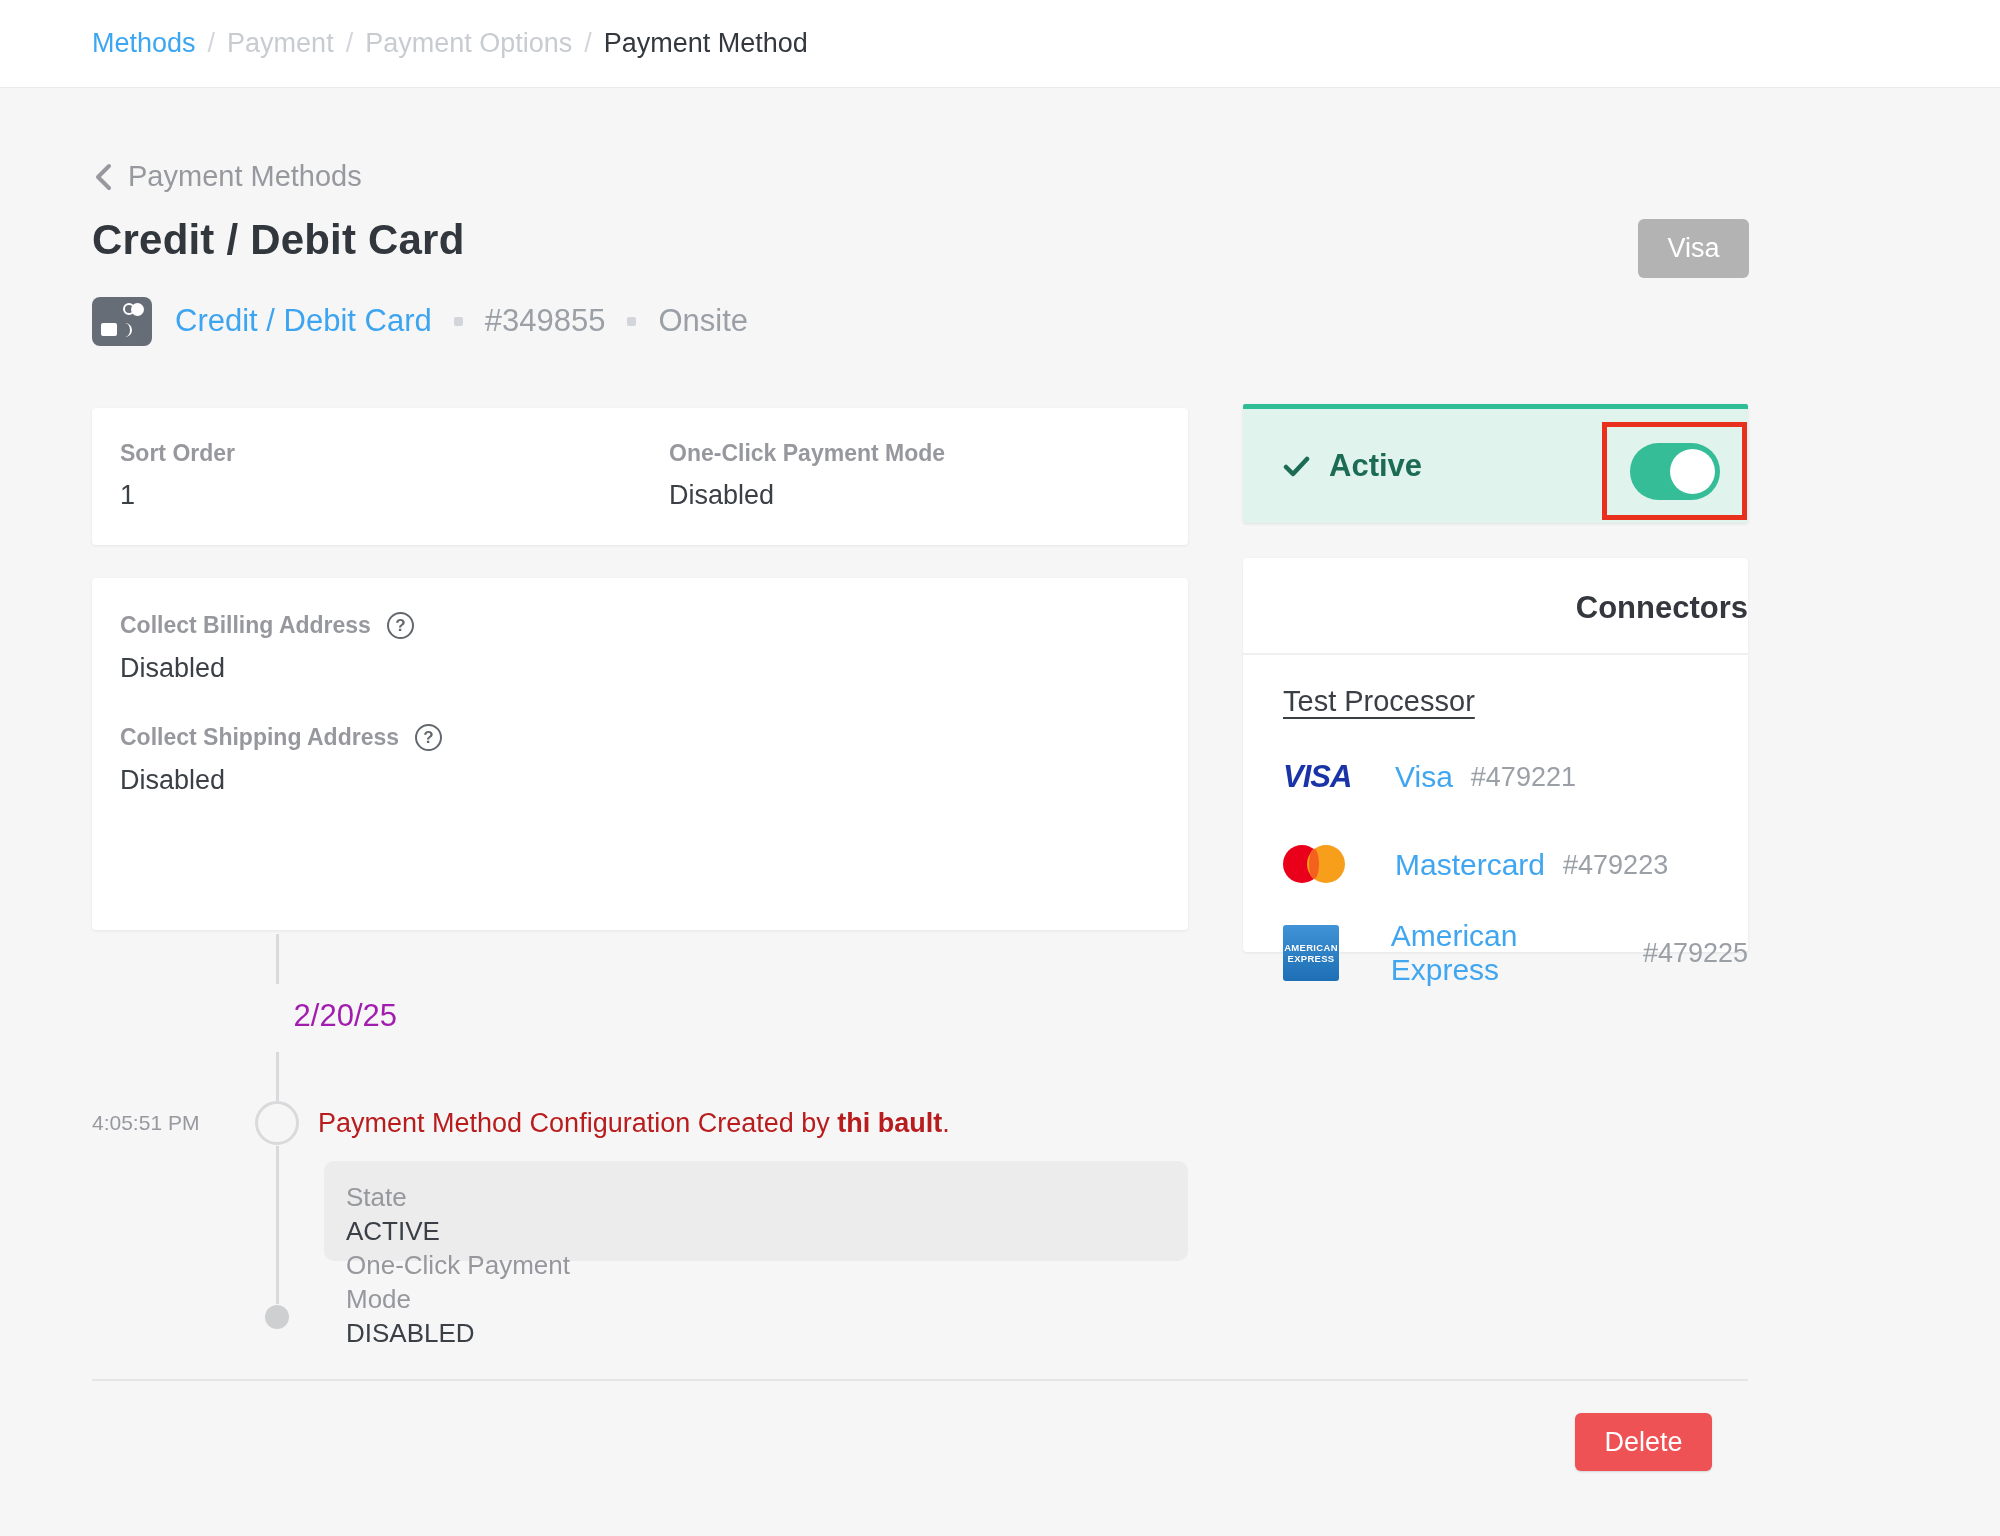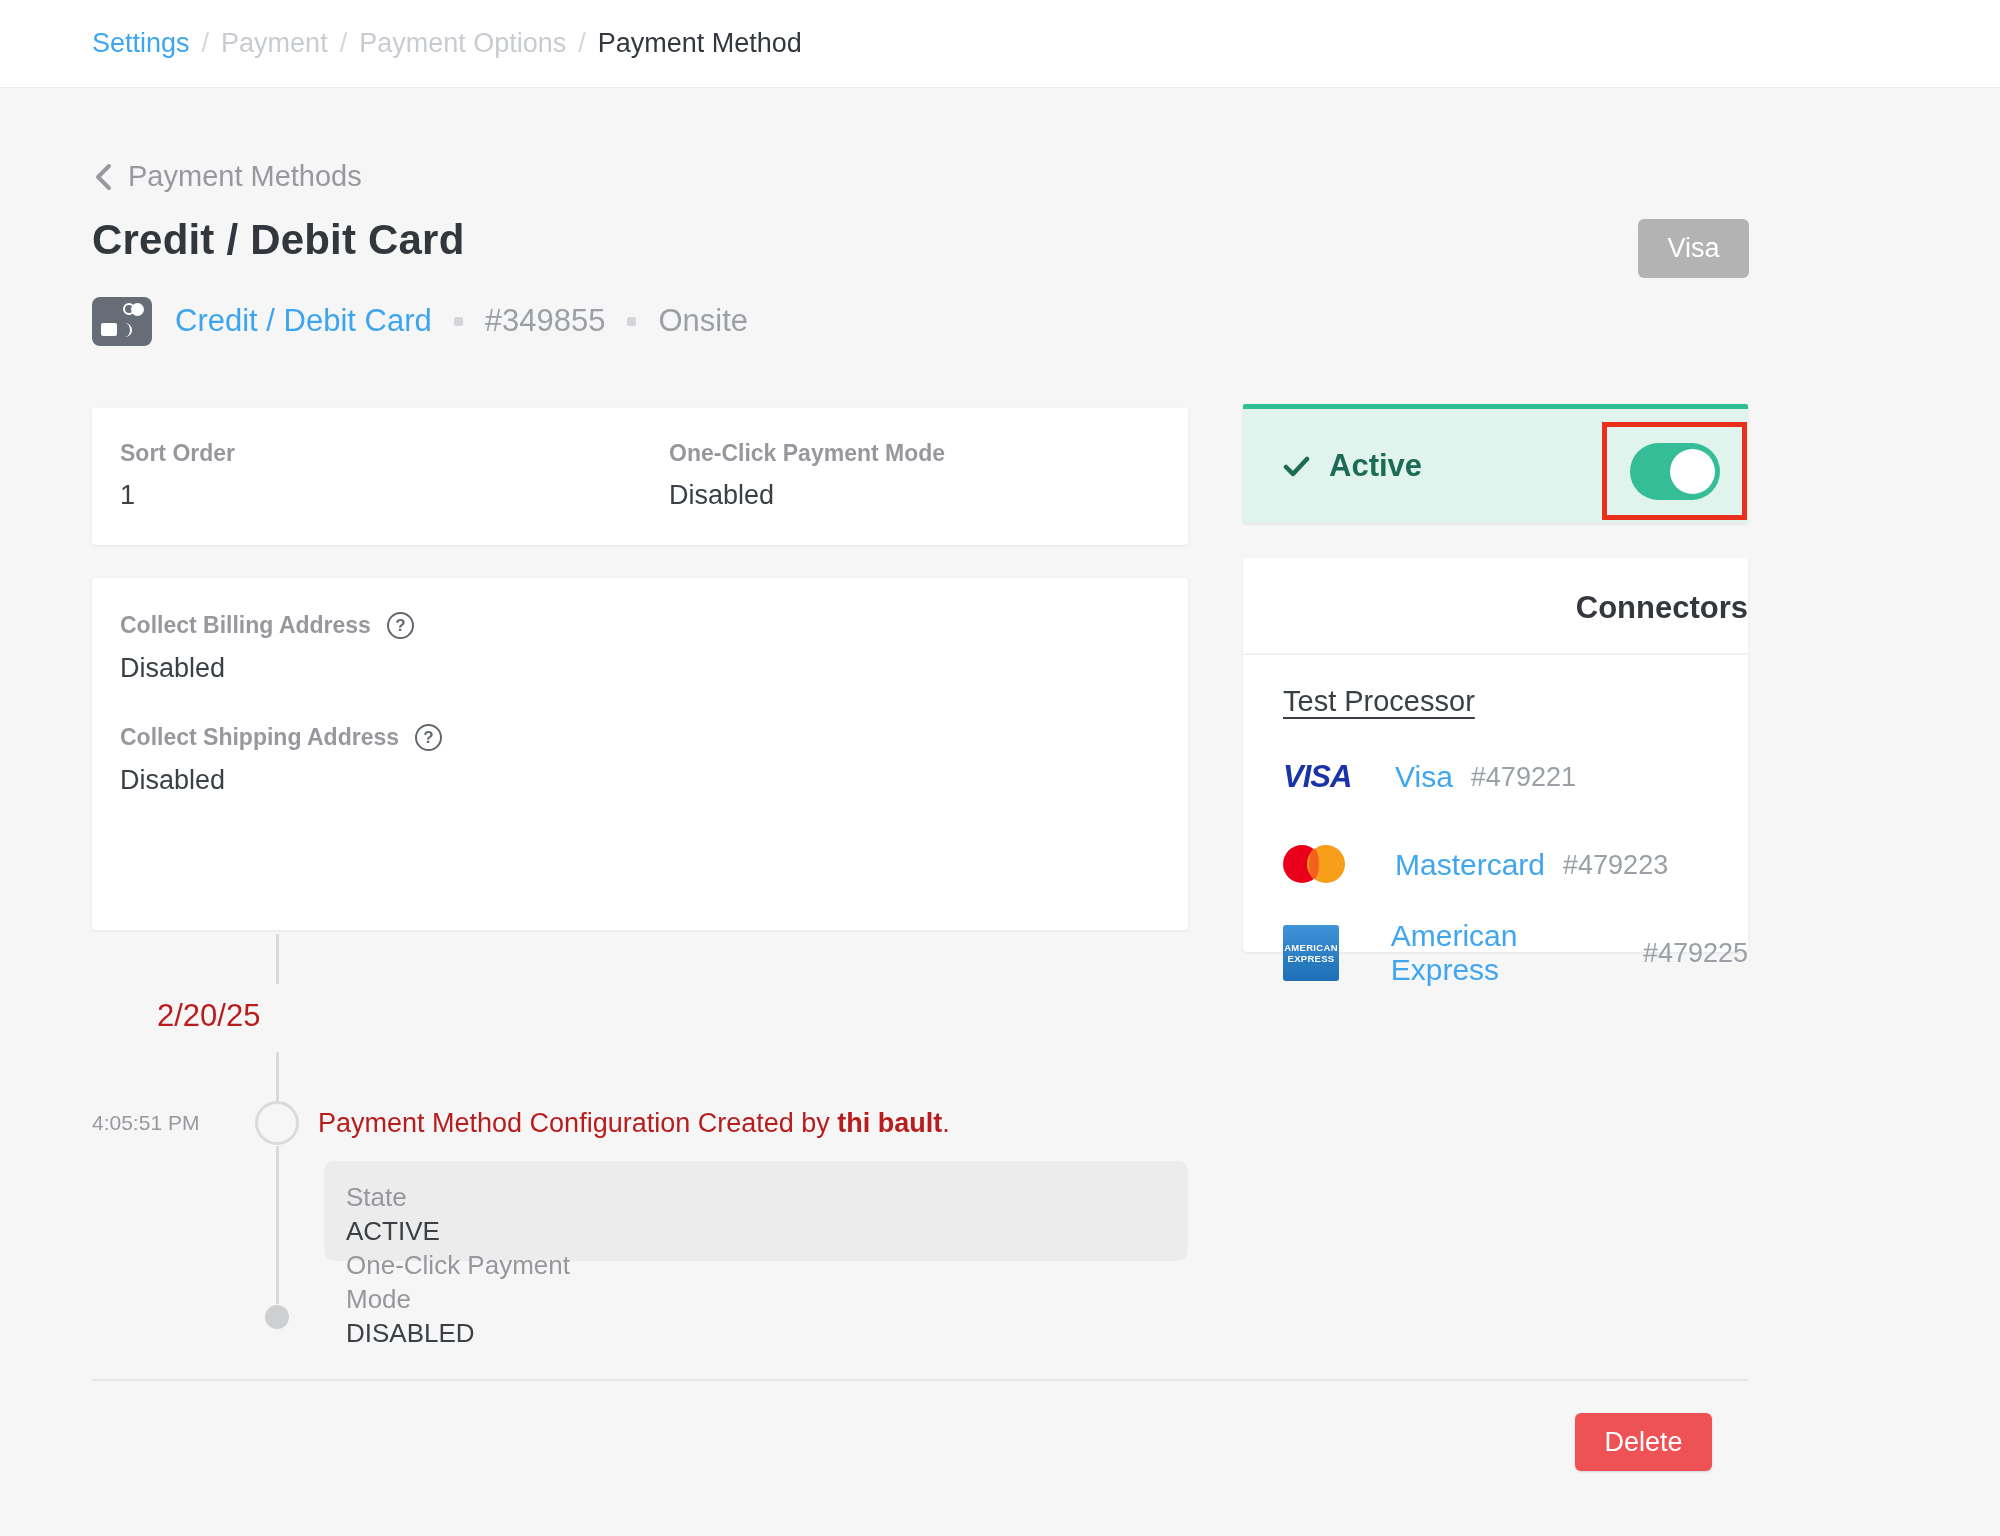--- a/index.html
+++ b/index.html
@@ -125,21 +125,21 @@
     color:#ffffff; font-weight:700; font-size:9.5px; letter-spacing:.3px; line-height:11px;
     text-shadow:0 0 1px #1e6fb5;
   }
 
   
   .timeline { position:relative; height:402px; margin-top:0; }
   .tl-line { position:absolute; left:184px; width:3px; background:#d9dadc; }
   .tl-seg1 { top:4px; height:50px; }
   .tl-seg2 { top:122px; height:49px; }
   .tl-seg3 { top:216px; height:158px; }
-  .tl-date { position:absolute; left:65px; top:68px; width:240px; text-align:left; color:#b91c1c; font-size:31px; }
+  .tl-date { position:absolute; left:65px; top:68px; width:240px; text-align:right; color:#a21caf; font-size:31px; }
   .tl-node {
     position:absolute; left:163px; top:171px; width:44px; height:44px;
     border:3px solid #d9dadc; border-radius:50%; background:#f6f6f7;
   }
   .tl-dot { position:absolute; left:173px; top:375px; width:24px; height:24px; border-radius:50%; background:#cdcfd1; }
   .tl-time { position:absolute; left:0; top:177px; width:152px; text-align:left; color:#97999e; font-size:21px; line-height:32px; }
   .tl-event { position:absolute; left:226px; top:177px; color:#b91c1c; font-size:27px; line-height:32px; }
   .tl-event .actor { font-weight:700; }
   .tl-box {
     position:absolute; left:232px; top:231px; width:864px; height:100px;
@@ -155,21 +155,21 @@
     position:absolute; left:1575px; top:1413px; width:137px; height:58px;
     background:#ee5254; border:none; border-radius:6px;
     color:#ffffff; font-size:27px; font-family:inherit; cursor:pointer;
     box-shadow:0 1px 2px rgba(30,35,40,.15);
   }
 </style>
 </head>
 <body>
 
 <div class="topbar">
-  <span class="crumb-link">Settings</span>
+  <span class="crumb-link">Methods</span>
   <span class="crumb-sep">/</span>
   <span class="crumb">Payment</span>
   <span class="crumb-sep">/</span>
   <span class="crumb">Payment Options</span>
   <span class="crumb-sep">/</span>
   <span class="crumb-current">Payment Method</span>
 </div>
 
 <div class="back-link">
   <svg width="22" height="30" viewBox="0 0 22 30">

